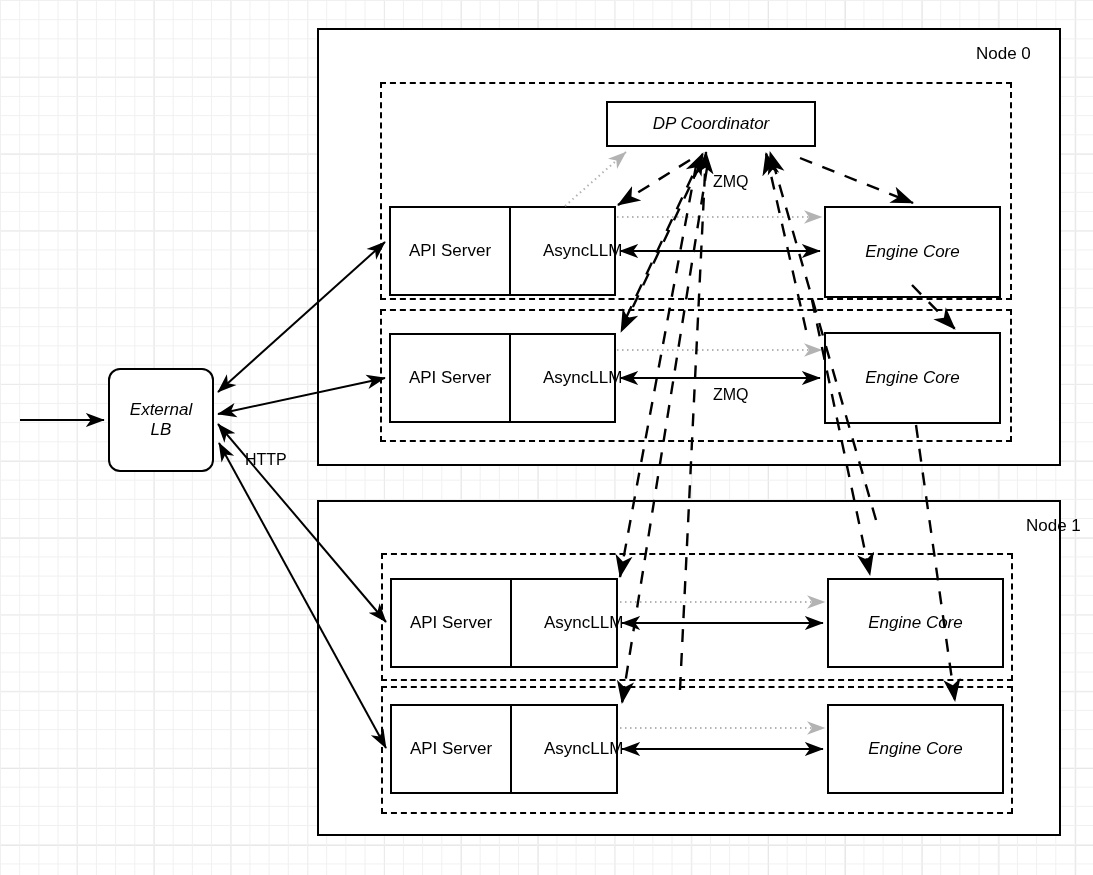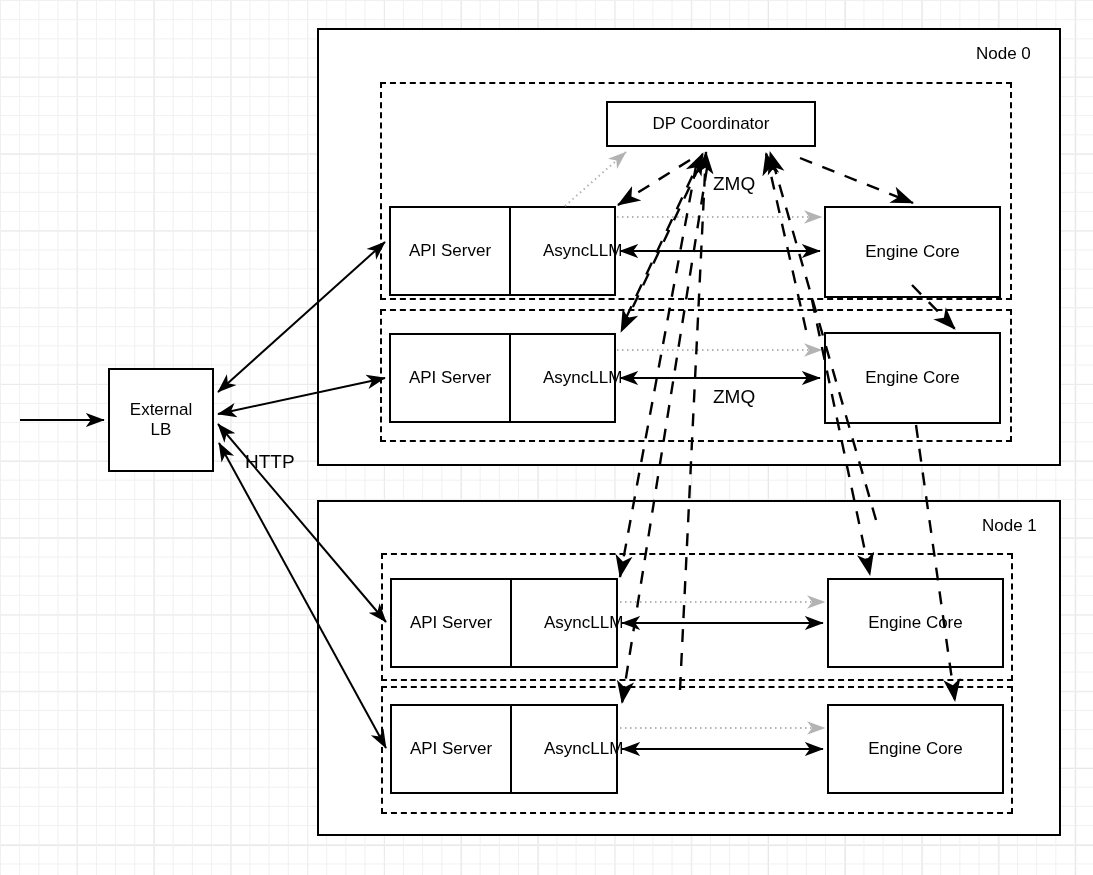--- a/index.html
+++ b/index.html
@@ -30,20 +30,21 @@
     position: absolute;
     left: 0; top: 0;
     width: 1093px;
     height: 875px;
     pointer-events: none;
   }
   .box {
     position: absolute;
     box-sizing: border-box;
     background: #ffffff;
+    font-style: italic;
   }
   .node-outer {
     border: 2px solid #000000;
   }
   .group-dashed {
     border: 2px dashed #000000;
     background: transparent;
   }
   .solid-box {
     border: 2px solid #000000;
@@ -70,21 +71,21 @@
   .split-half.left {
     flex: 0 0 118px;
     border-right: 2px solid #000000;
   }
   .split-half.right {
     flex: 1 1 auto;
     margin-left: 32px;
   }
   .lbl {
     position: absolute;
-    font-size: 19px;
+    font-size: 16px;
     color: #000000;
     white-space: nowrap;
     text-align: center;
   }
   .node-label {
     position: absolute;
     font-size: 17px;
     color: #000000;
     white-space: nowrap;
   }
@@ -119,42 +120,42 @@
 
   <div class="split-box" style="left:389px; top:333px; width:227px; height:90px;">
     <div class="split-half left">API Server</div>
     <div class="split-half right">AsyncLLM</div>
   </div>
   <div class="box solid-box" style="left:824px; top:332px; width:177px; height:92px;">
     <span class="boxtext">Engine Core</span>
   </div>
 
   <div class="box node-outer" style="left:317px; top:500px; width:744px; height:336px;"></div>
-  <div class="node-label" style="left:982px; top:516px;">Node 1</div>
+  <div class="node-label" style="left:1026px; top:516px;">Node 1</div>
 
   <div class="box group-dashed" style="left:381px; top:553px; width:632px; height:128px;"></div>
   <div class="box group-dashed" style="left:381px; top:686px; width:632px; height:128px;"></div>
 
   <div class="split-box" style="left:390px; top:578px; width:228px; height:90px;">
     <div class="split-half left">API Server</div>
     <div class="split-half right">AsyncLLM</div>
   </div>
   <div class="box solid-box" style="left:827px; top:578px; width:177px; height:90px;">
     <span class="boxtext">Engine Core</span>
   </div>
 
   <div class="split-box" style="left:390px; top:704px; width:228px; height:90px;">
     <div class="split-half left">API Server</div>
     <div class="split-half right">AsyncLLM</div>
   </div>
   <div class="box solid-box" style="left:827px; top:704px; width:177px; height:90px;">
     <span class="boxtext">Engine Core</span>
   </div>
 
-  <div class="box solid-box" style="left:108px; top:368px; width:106px; height:104px; flex-direction:column;">
+  <div class="box solid-box" style="left:108px; top:368px; width:106px; height:104px; flex-direction:column;border-radius:12px;">
     <span class="boxtext">External</span>
     <span class="boxtext">LB</span>
   </div>
 
   <div class="lbl" style="left:245px; top:451px;">HTTP</div>
   <div class="lbl" style="left:713px; top:173px;">ZMQ</div>
   <div class="lbl" style="left:713px; top:386px;">ZMQ</div>
 
   <svg id="wires" viewBox="0 0 1093 875">
     <defs>

